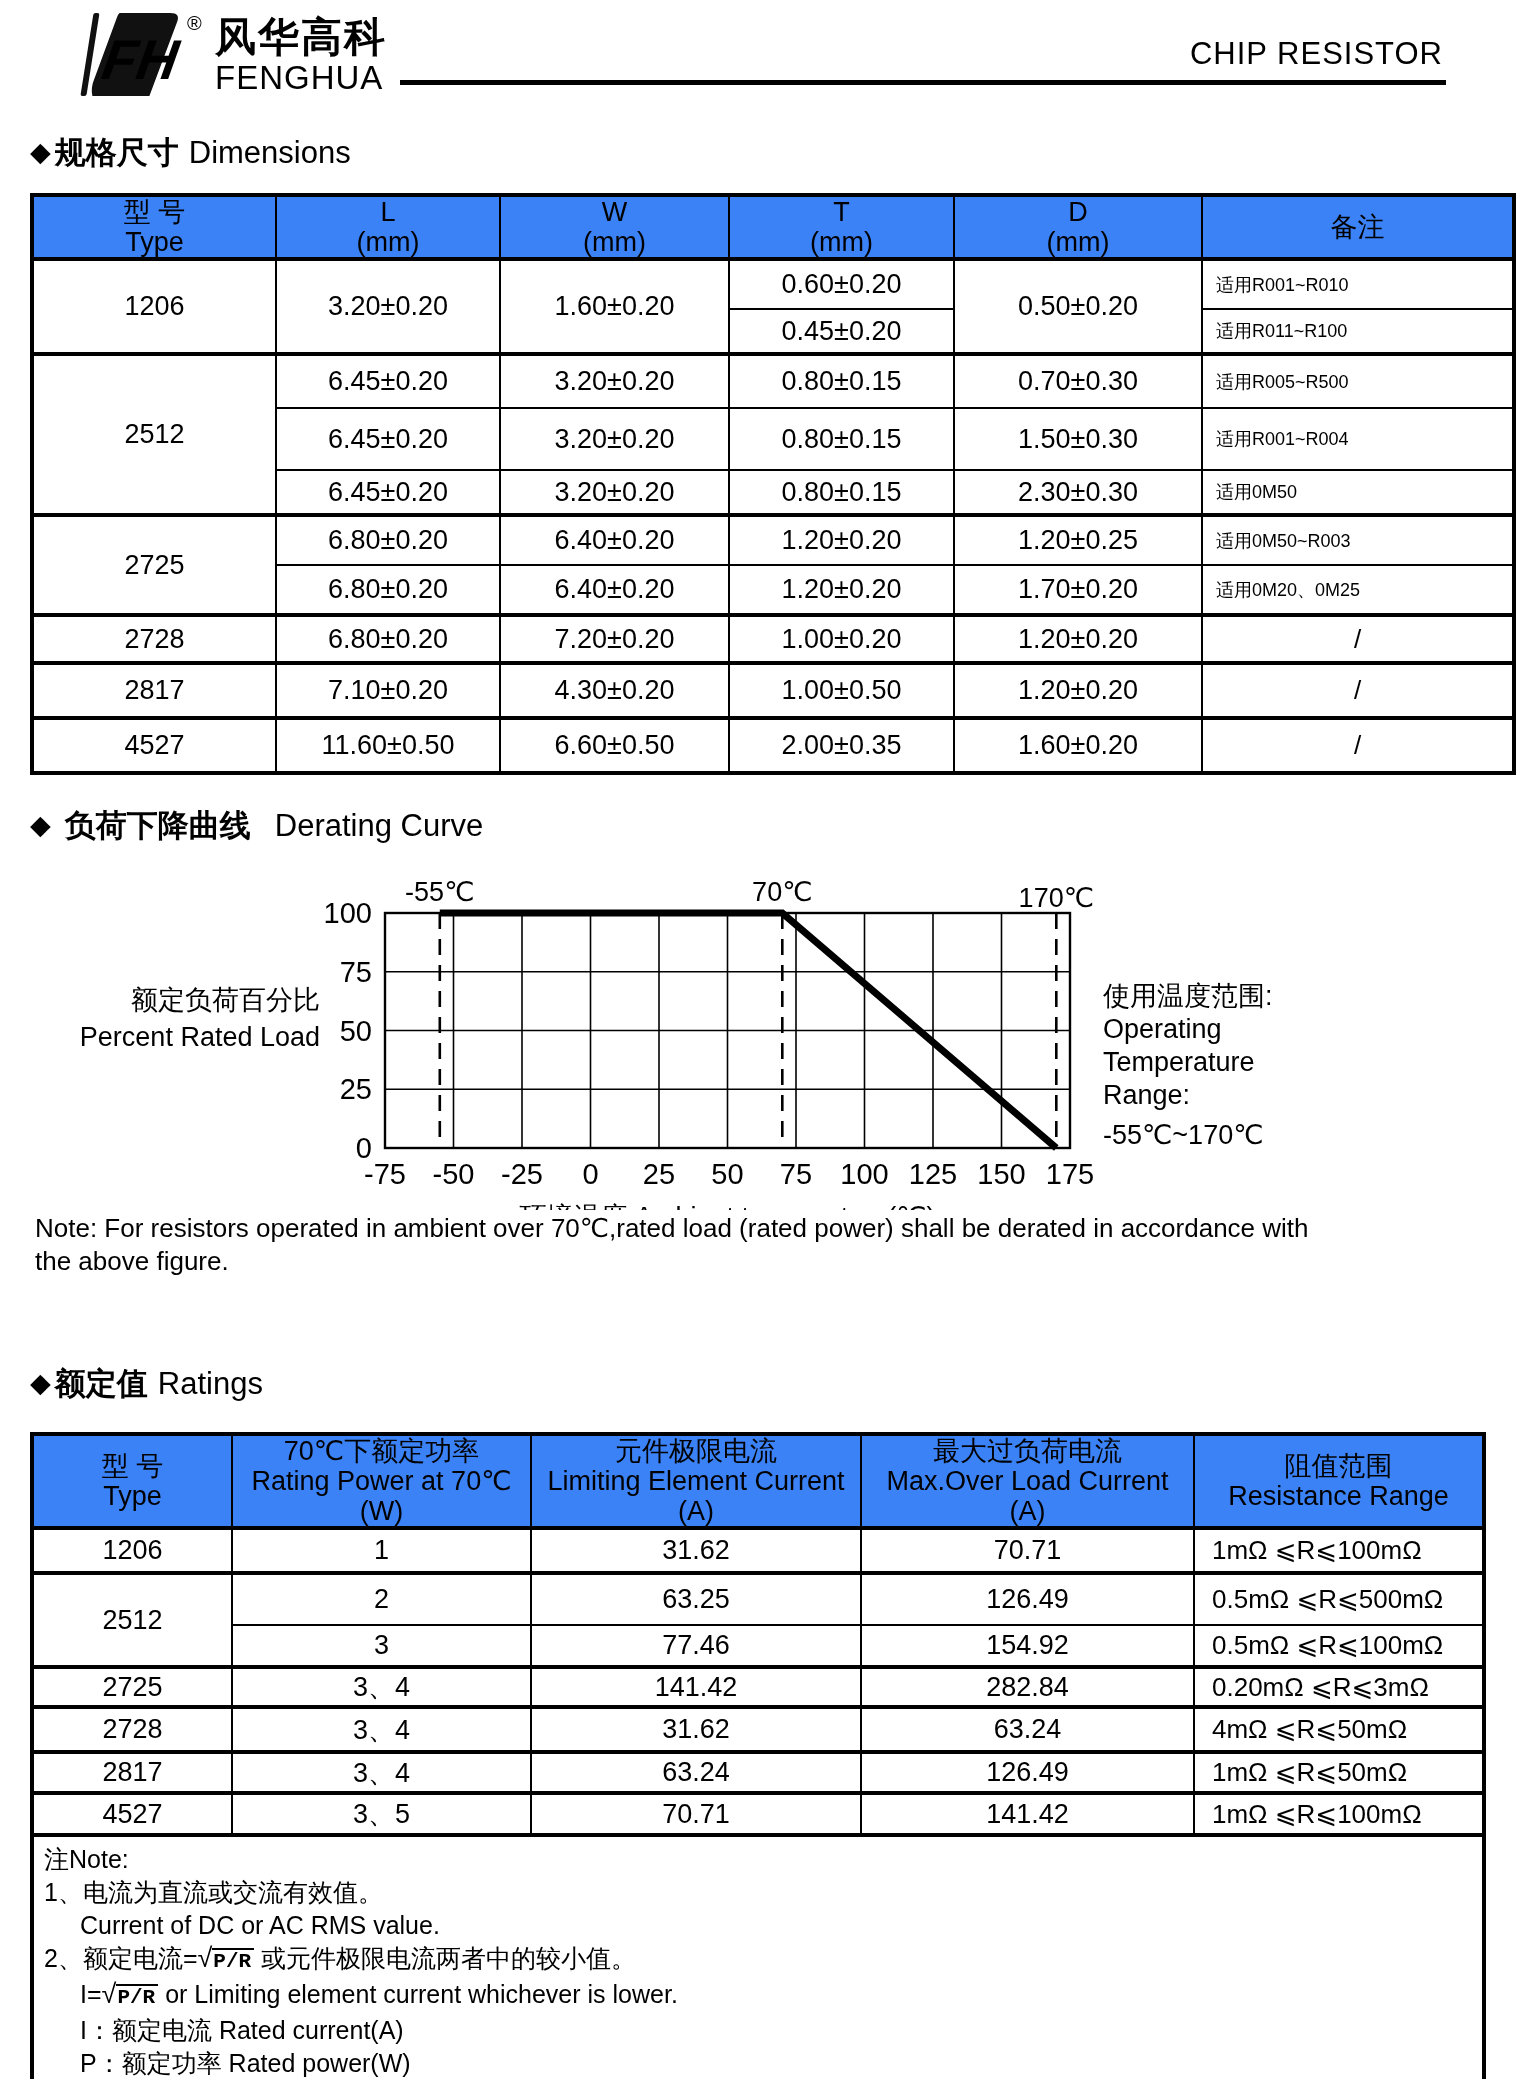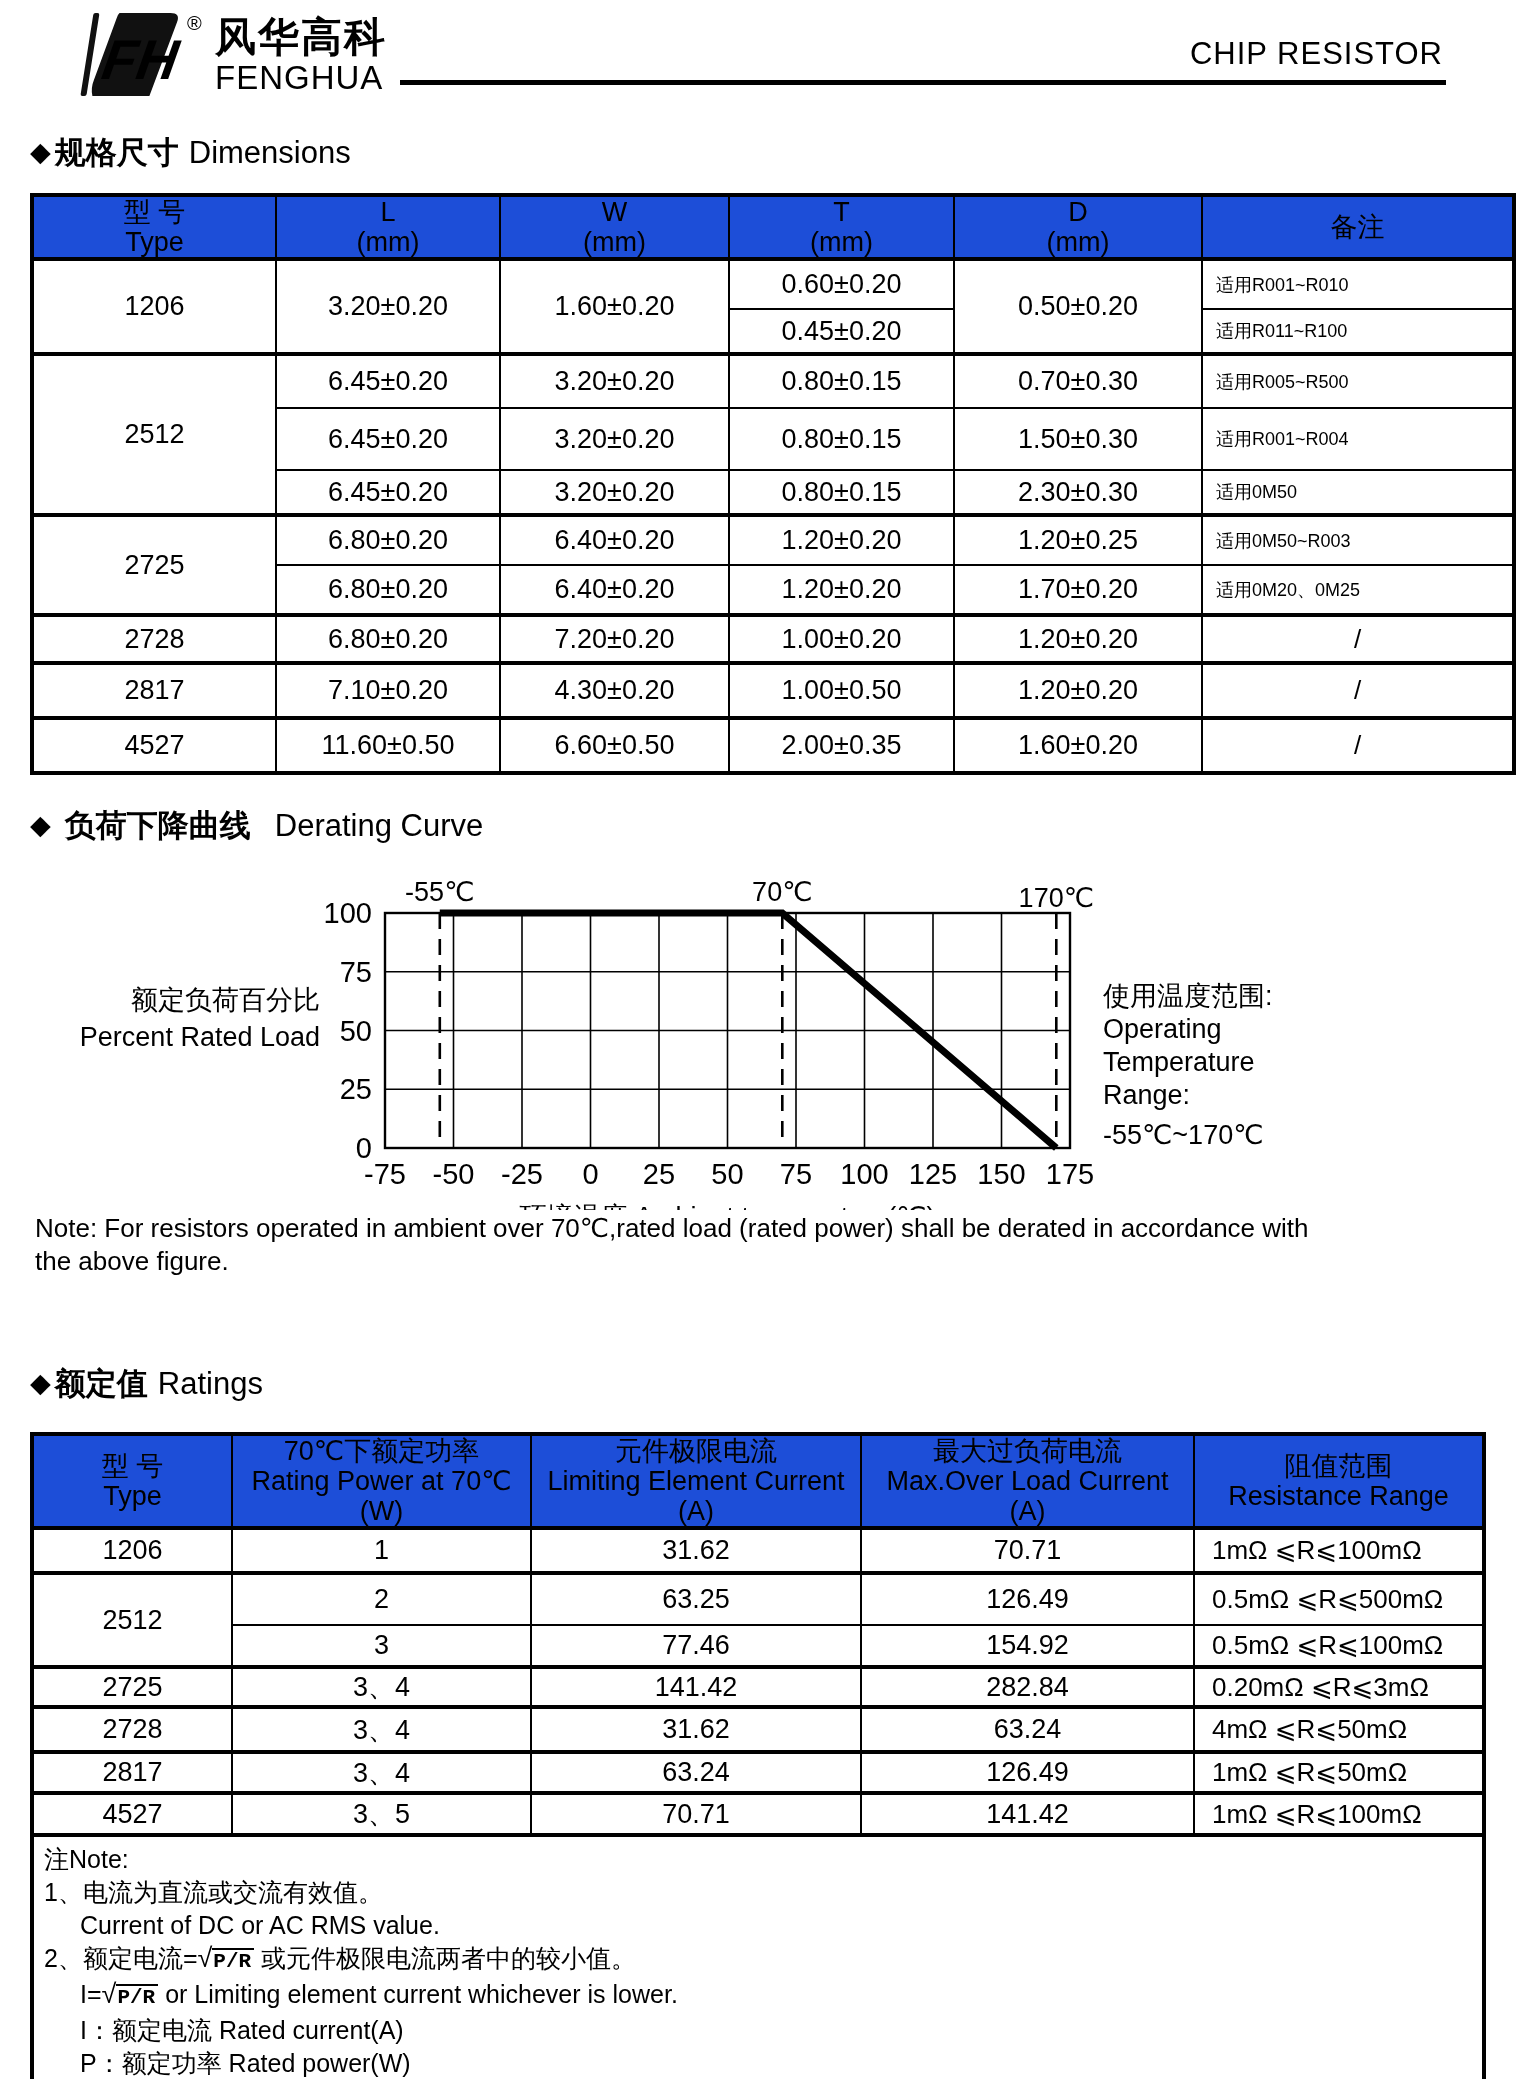--- a/index.html
+++ b/index.html
@@ -27,21 +27,21 @@
   #sec-der .zh { margin-left:14px; }
   #sec-der .en { margin-left:24px;margin-top:42px; }
   #sec-rat { top:1363px; }
   
   table { border-collapse:collapse; table-layout:fixed; position:absolute; left:30px; background:#fff; }
   #dim-table { top:193px; width:1482px; }
   #rat-table { top:1432px; width:1452px; }
   #dim-table, #rat-table { border:4px solid #000; }
   th, td { border:2px solid #000; text-align:center; vertical-align:middle;
            font-size:27px; padding:0; overflow:hidden; }
-  thead th { background:#1d4ed8; border-bottom:4px solid #000; font-weight:normal; line-height:30px;margin-top:24px; }
+  thead th { background:#3b82f6; border-bottom:4px solid #000; font-weight:normal; line-height:30px;margin-top:24px; }
   #dim-table thead tr { height:56px; }
   #rat-table thead tr { height:91px; }
   tr.sep-thick > td { border-top:4px solid #000; }
   tr.sep-thin  > td { border-top:2px solid #404040; }
   td.remark { text-align:left; padding-left:13px; font-size:18px; }
   td.range  { text-align:left; padding-left:17px; font-size:26px; }
   td.slash  { font-size:26px; }
   tr.notes-row td { text-align:left; vertical-align:top; padding:6px 10px 8px 10px;
                     font-size:25px; line-height:33px; }
   .note-line { white-space:nowrap; }

